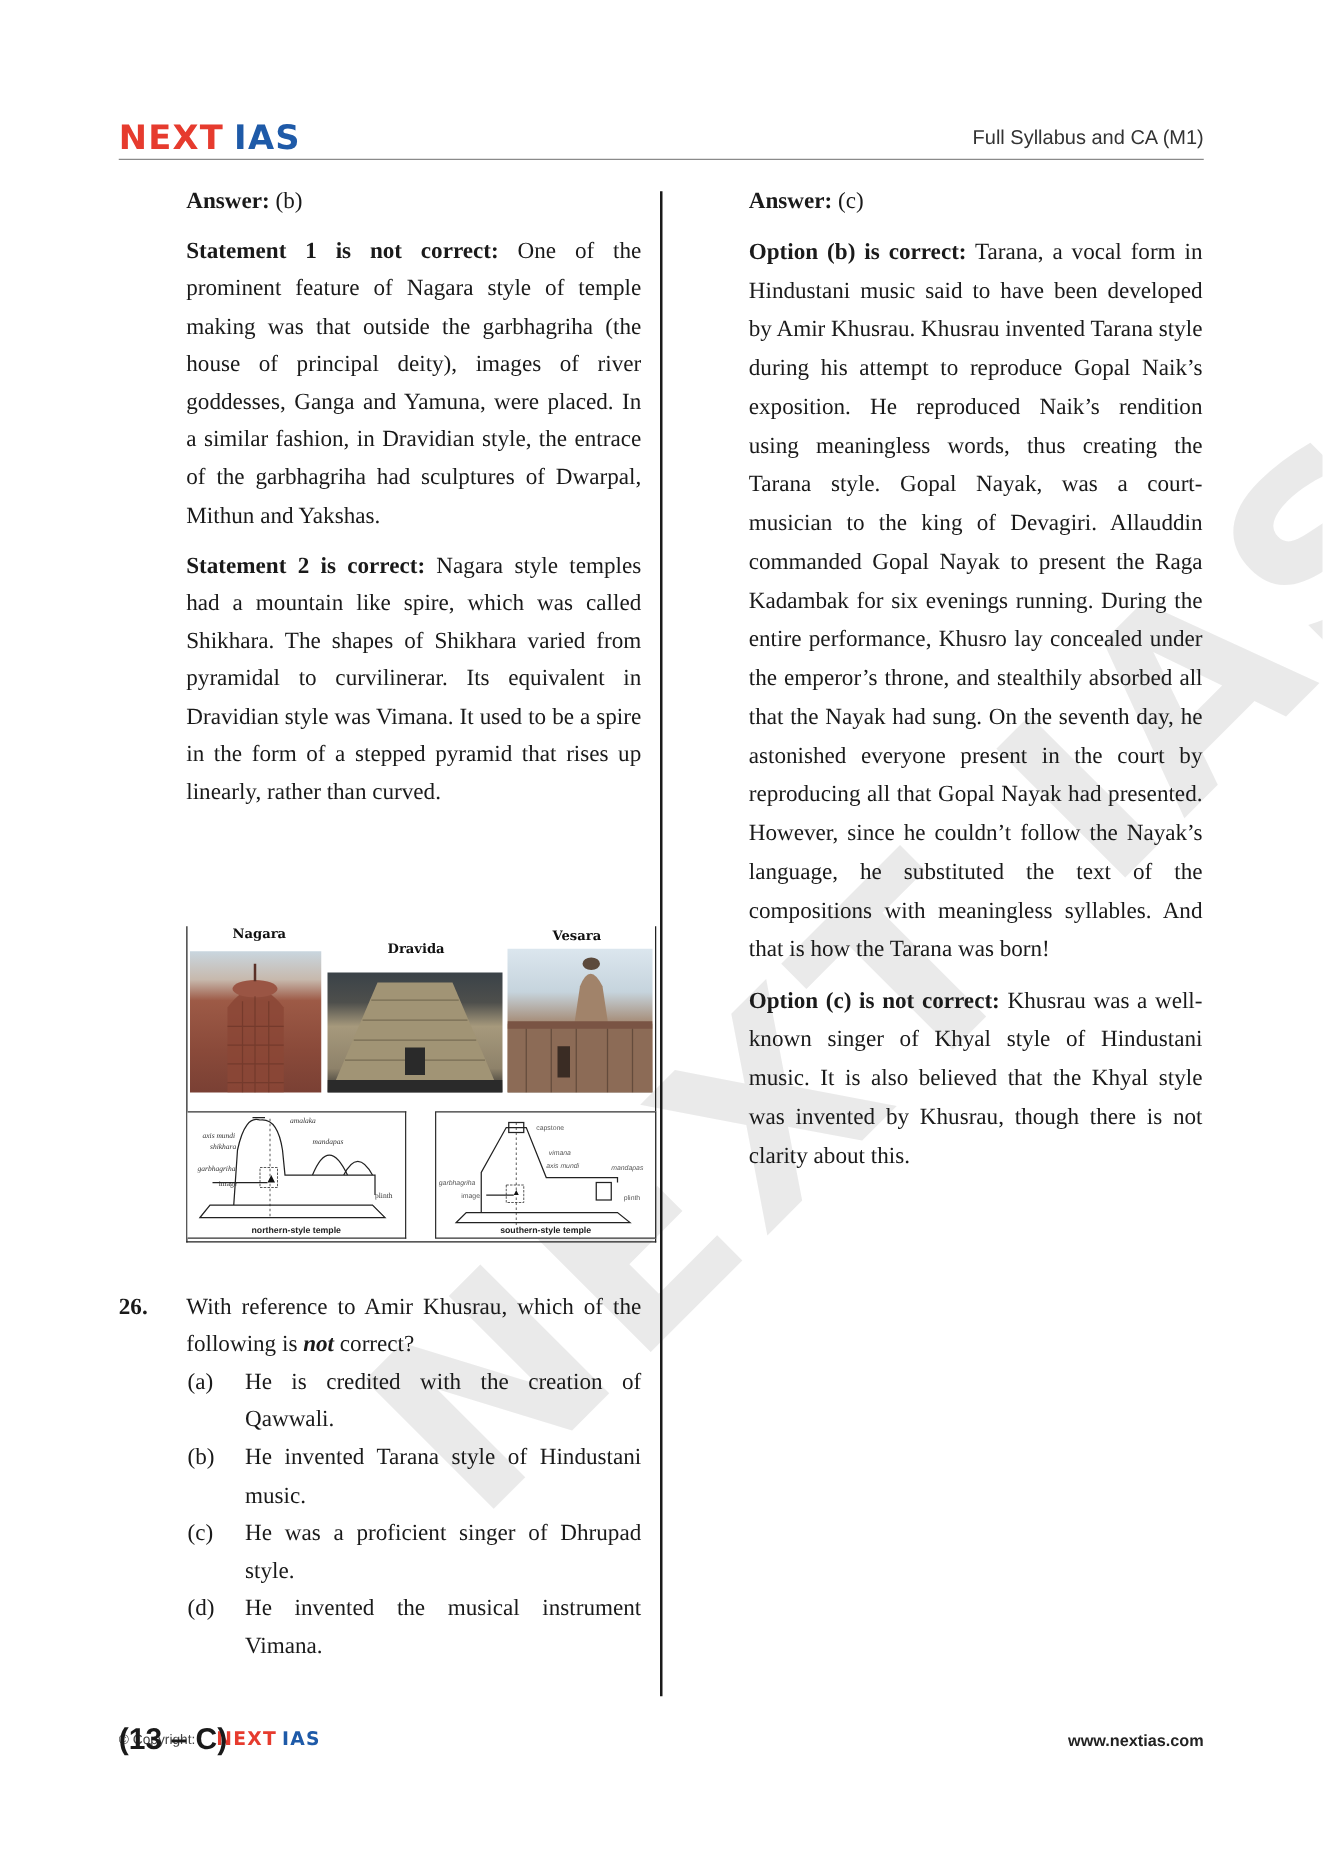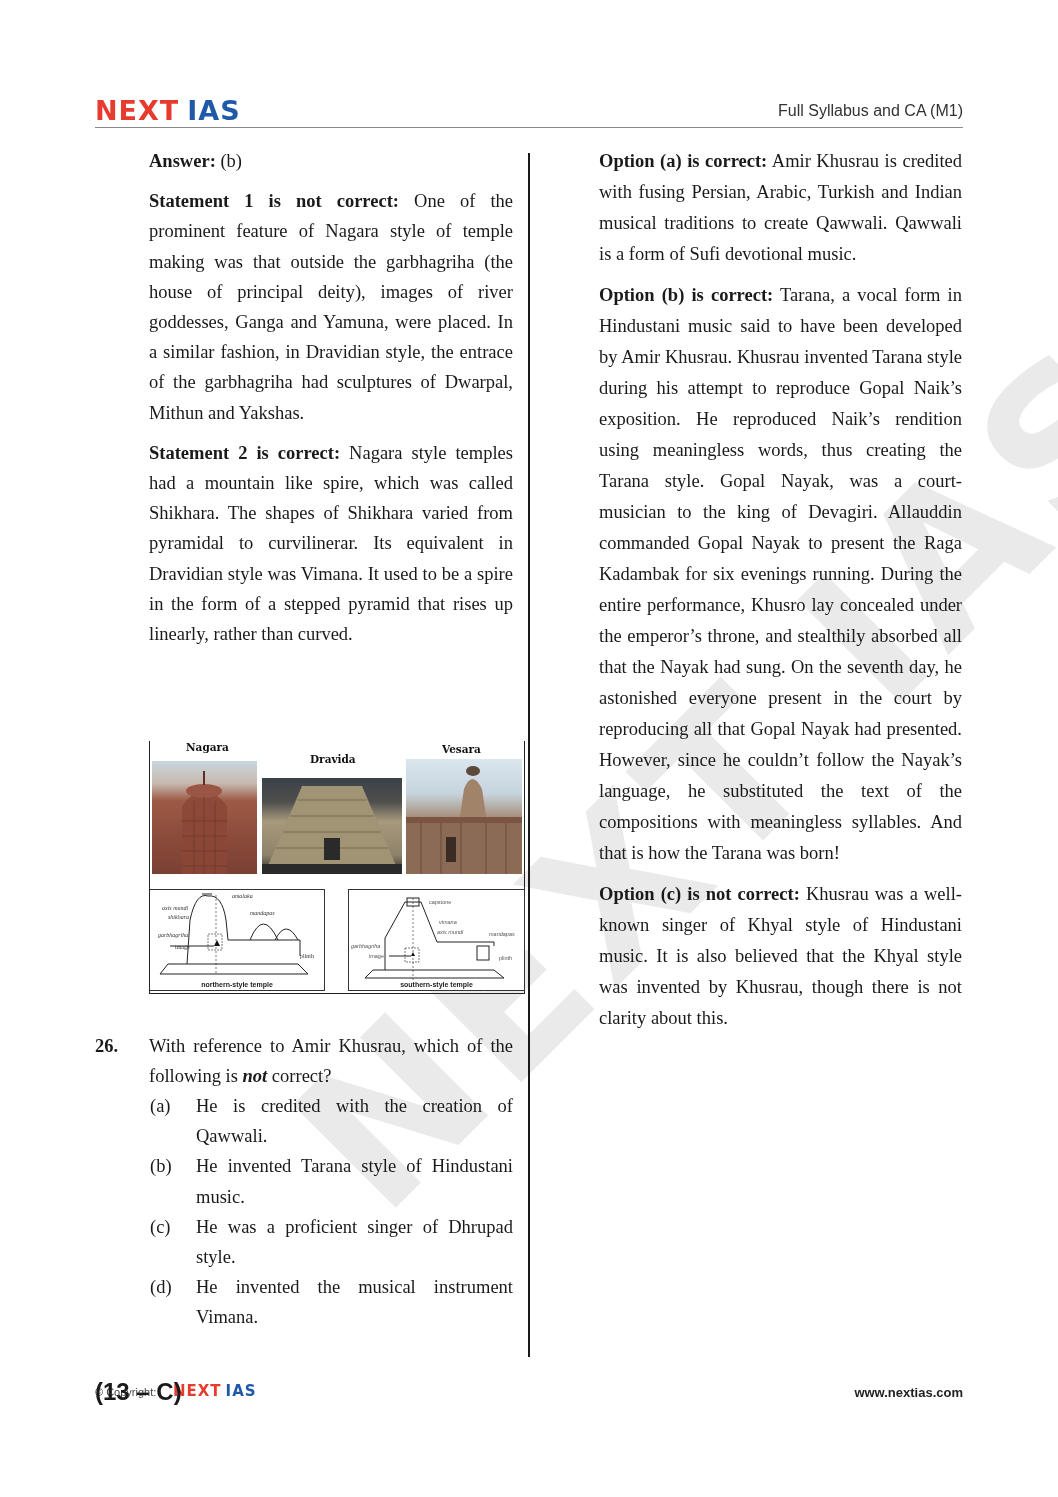--- a/index.html
+++ b/index.html
@@ -174,21 +174,21 @@
   <div class="q-text"><span>With reference to Amir Khusrau, which of the following is </span><b><i>not</i></b><span> correct?</span></div>
   <div class="q-options">
     <div class="q-opt"><span class="q-opt-label">(a)</span><span>He is credited with the creation of Qawwali.</span></div>
     <div class="q-opt"><span class="q-opt-label">(b)</span><span>He invented Tarana style of Hindustani music.</span></div>
     <div class="q-opt"><span class="q-opt-label">(c)</span><span>He was a proficient singer of Dhrupad style.</span></div>
     <div class="q-opt"><span class="q-opt-label">(d)</span><span>He invented the musical instrument Vimana.</span></div>
   </div>
 </div>
 
 <div class="col col-right">
-  <p><b>Option (a) is correct:</b><span> Amir Khusrau is credited with fusing Persian, Arabic, Turkish and Indian musical traditions to create Qawwali. Qawwali is a form of Sufi devotional music.</span></p>
+  <p><b>Answer:</b><span> (c)</span></p>
   <p><b>Option (b) is correct:</b><span> Tarana, a vocal form in Hindustani music said to have been developed by Amir Khusrau. Khusrau invented Tarana style during his attempt to reproduce Gopal Naik’s exposition. He reproduced Naik’s rendition using meaningless words, thus creating the Tarana style. Gopal Nayak, was a court-musician to the king of Devagiri. Allauddin commanded Gopal Nayak to present the Raga Kadambak for six evenings running. During the entire performance, Khusro lay concealed under the emperor’s throne, and stealthily absorbed all that the Nayak had sung. On the seventh day, he astonished everyone present in the court by reproducing all that Gopal Nayak had presented. However, since he couldn’t follow the Nayak’s language, he substituted the text of the compositions with meaningless syllables. And that is how the Tarana was born!</span></p>
   <p><b>Option (c) is not correct:</b><span> Khusrau was a well-known singer of Khyal style of Hindustani music. It is also believed that the Khyal style was invented by Khusrau, though there is not clarity about this.</span></p>
 </div>
 
 <div class="footer">
   <span class="copyright">© Copyright:</span>
   <span class="footer-logo"><span class="next">NEXT</span><span class="ias">IAS</span></span>
   <div class="page-num">(13 – C)</div>
   <span class="website">www.nextias.com</span>
 </div>

